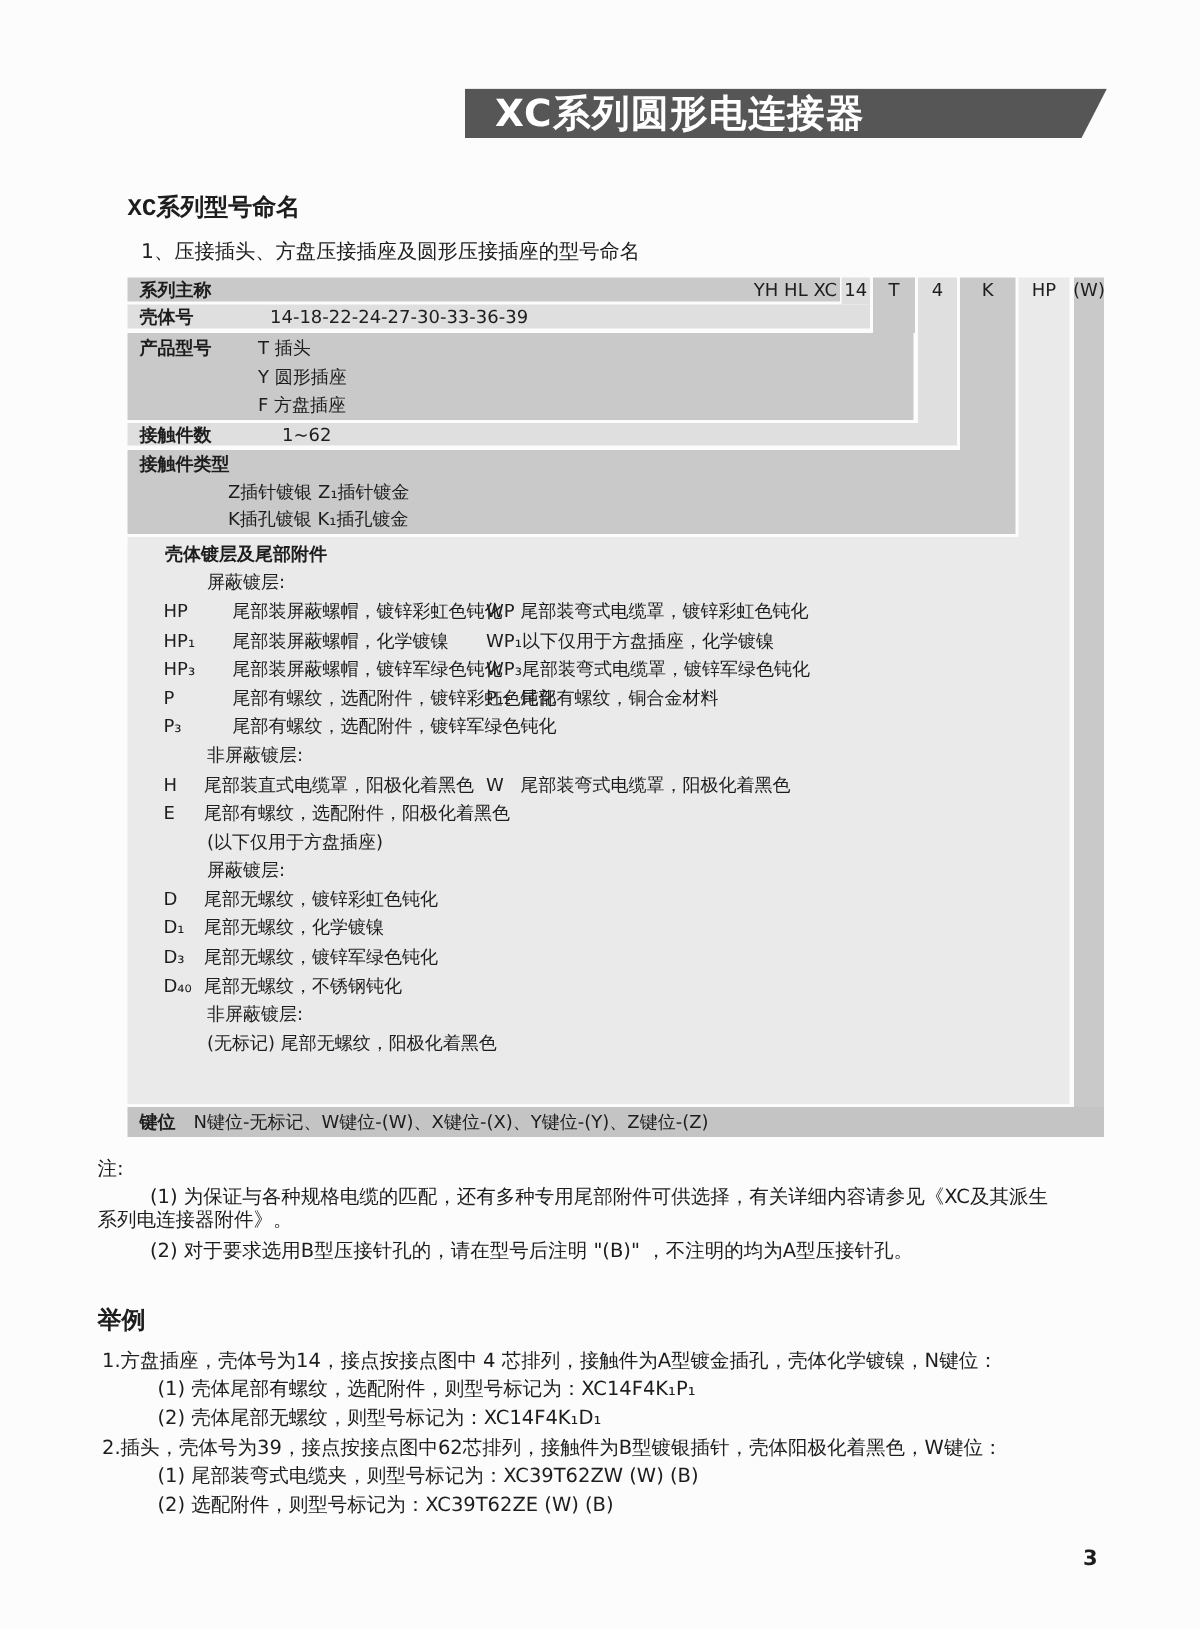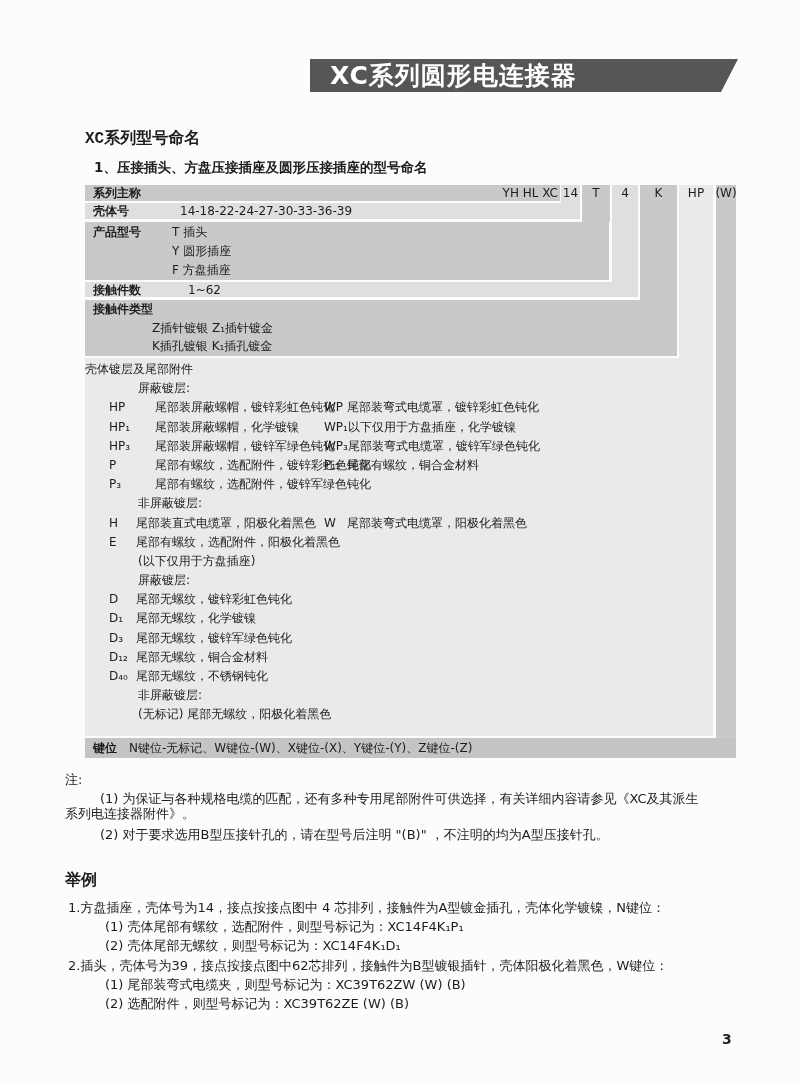--- a/index.html
+++ b/index.html
@@ -21,21 +21,21 @@
     position:absolute;left:310px;top:59px;width:428px;height:33px;
     background:#565656;
     clip-path:polygon(0 0,100% 0,calc(100% - 17px) 100%,0 100%);
   }
   .banner .banner-text{
     color:#ffffff;font-weight:bold;font-size:25px;line-height:33px;
     padding-left:20px;letter-spacing:1px;white-space:nowrap;display:block;
   }
   
   .sec-heading{position:absolute;left:85px;top:128px;font-size:16px;font-weight:bold;font-family:Liberation Mono, monospace;}
-  .sub-heading{position:absolute;left:94px;top:159px;font-size:13.5px;font-weight:bold;}
+  .sub-heading{position:absolute;left:94px;top:159px;font-size:13.5px;font-weight:normal;}
   
   .diagram{
     position:absolute;left:85px;top:185px;width:652px;height:575px;
     font-size:12px;line-height:16px;white-space:nowrap;
   }
   .band,.colstrip{position:absolute;}
   .band{left:0;}
   .b-r1{top:0;height:16px;width:475px;background:var(--med);}
   .b-r2{top:18px;height:16px;width:495px;background:var(--light);}
   .b-r3{top:37px;height:58px;width:524px;background:var(--med);}
@@ -64,21 +64,21 @@
   .t-r2lbl{left:8px;top:18px;}   .t-r2val{left:95px;top:18px;}
   .t-r3lbl{left:8px;top:39px;}
   .t-r3o0{left:87px;top:39px;}   .t-r3o1{left:87px;top:58px;}   .t-r3o2{left:87px;top:77px;}
   .t-r4lbl{left:8px;top:97px;}   .t-r4val{left:103px;top:97px;}
   .t-r5lbl{left:8px;top:116px;}
   .t-r5o0{left:67px;top:135px;}  .t-r5o1{left:67px;top:153px;}
   .t-r7lbl{left:8px;top:555px;}  .t-r7val{left:44px;top:555px;}
   
   .plating{position:absolute;left:0;top:175px;width:628px;}
   .pl{height:19.2px;line-height:19.2px;white-space:nowrap;}
-  .pl-title{padding-left:0;font-weight:normal;}
+  .pl-title{padding-left:25px;font-weight:bold;}
   .pl-sub,.pl-note{padding-left:53px;}
   .pl-pair{padding-left:24px;display:flex;}
   .lpart{width:215px;flex:none;}
   .rpart{flex:1;}
   .pcode{display:inline-block;}
   .w46{min-width:46px;}
   .w27{min-width:27px;}
   .w21{min-width:23px;}
   
   .note-line{position:absolute;font-size:13px;line-height:16px;white-space:nowrap;}
@@ -188,24 +188,20 @@
     </div>
     <div class="pl pl-pair">
       <span class="lpart"><span class="pcode w27">D₁</span><span>尾部无螺纹，化学镀镍</span></span>
       <span class="rpart"></span>
     </div>
     <div class="pl pl-pair">
       <span class="lpart"><span class="pcode w27">D₃</span><span>尾部无螺纹，镀锌军绿色钝化</span></span>
       <span class="rpart"></span>
     </div>
     <div class="pl pl-pair">
-      <span class="lpart"><span class="pcode w27">D₁₂</span><span>尾部无螺纹，铜合金材料</span></span>
-      <span class="rpart"></span>
-    </div>
-    <div class="pl pl-pair">
       <span class="lpart"><span class="pcode w27">D₄₀</span><span>尾部无螺纹，不锈钢钝化</span></span>
       <span class="rpart"></span>
     </div>
     <div class="pl pl-sub">非屏蔽镀层:</div>
     <div class="pl pl-note">(无标记) 尾部无螺纹，阳极化着黑色</div>
   </div>
 </div>
 
 <div class="note-line n-lbl">注:</div>
 <div class="note-line n-0">(1) 为保证与各种规格电缆的匹配，还有多种专用尾部附件可供选择，有关详细内容请参见《XC及其派生</div>

